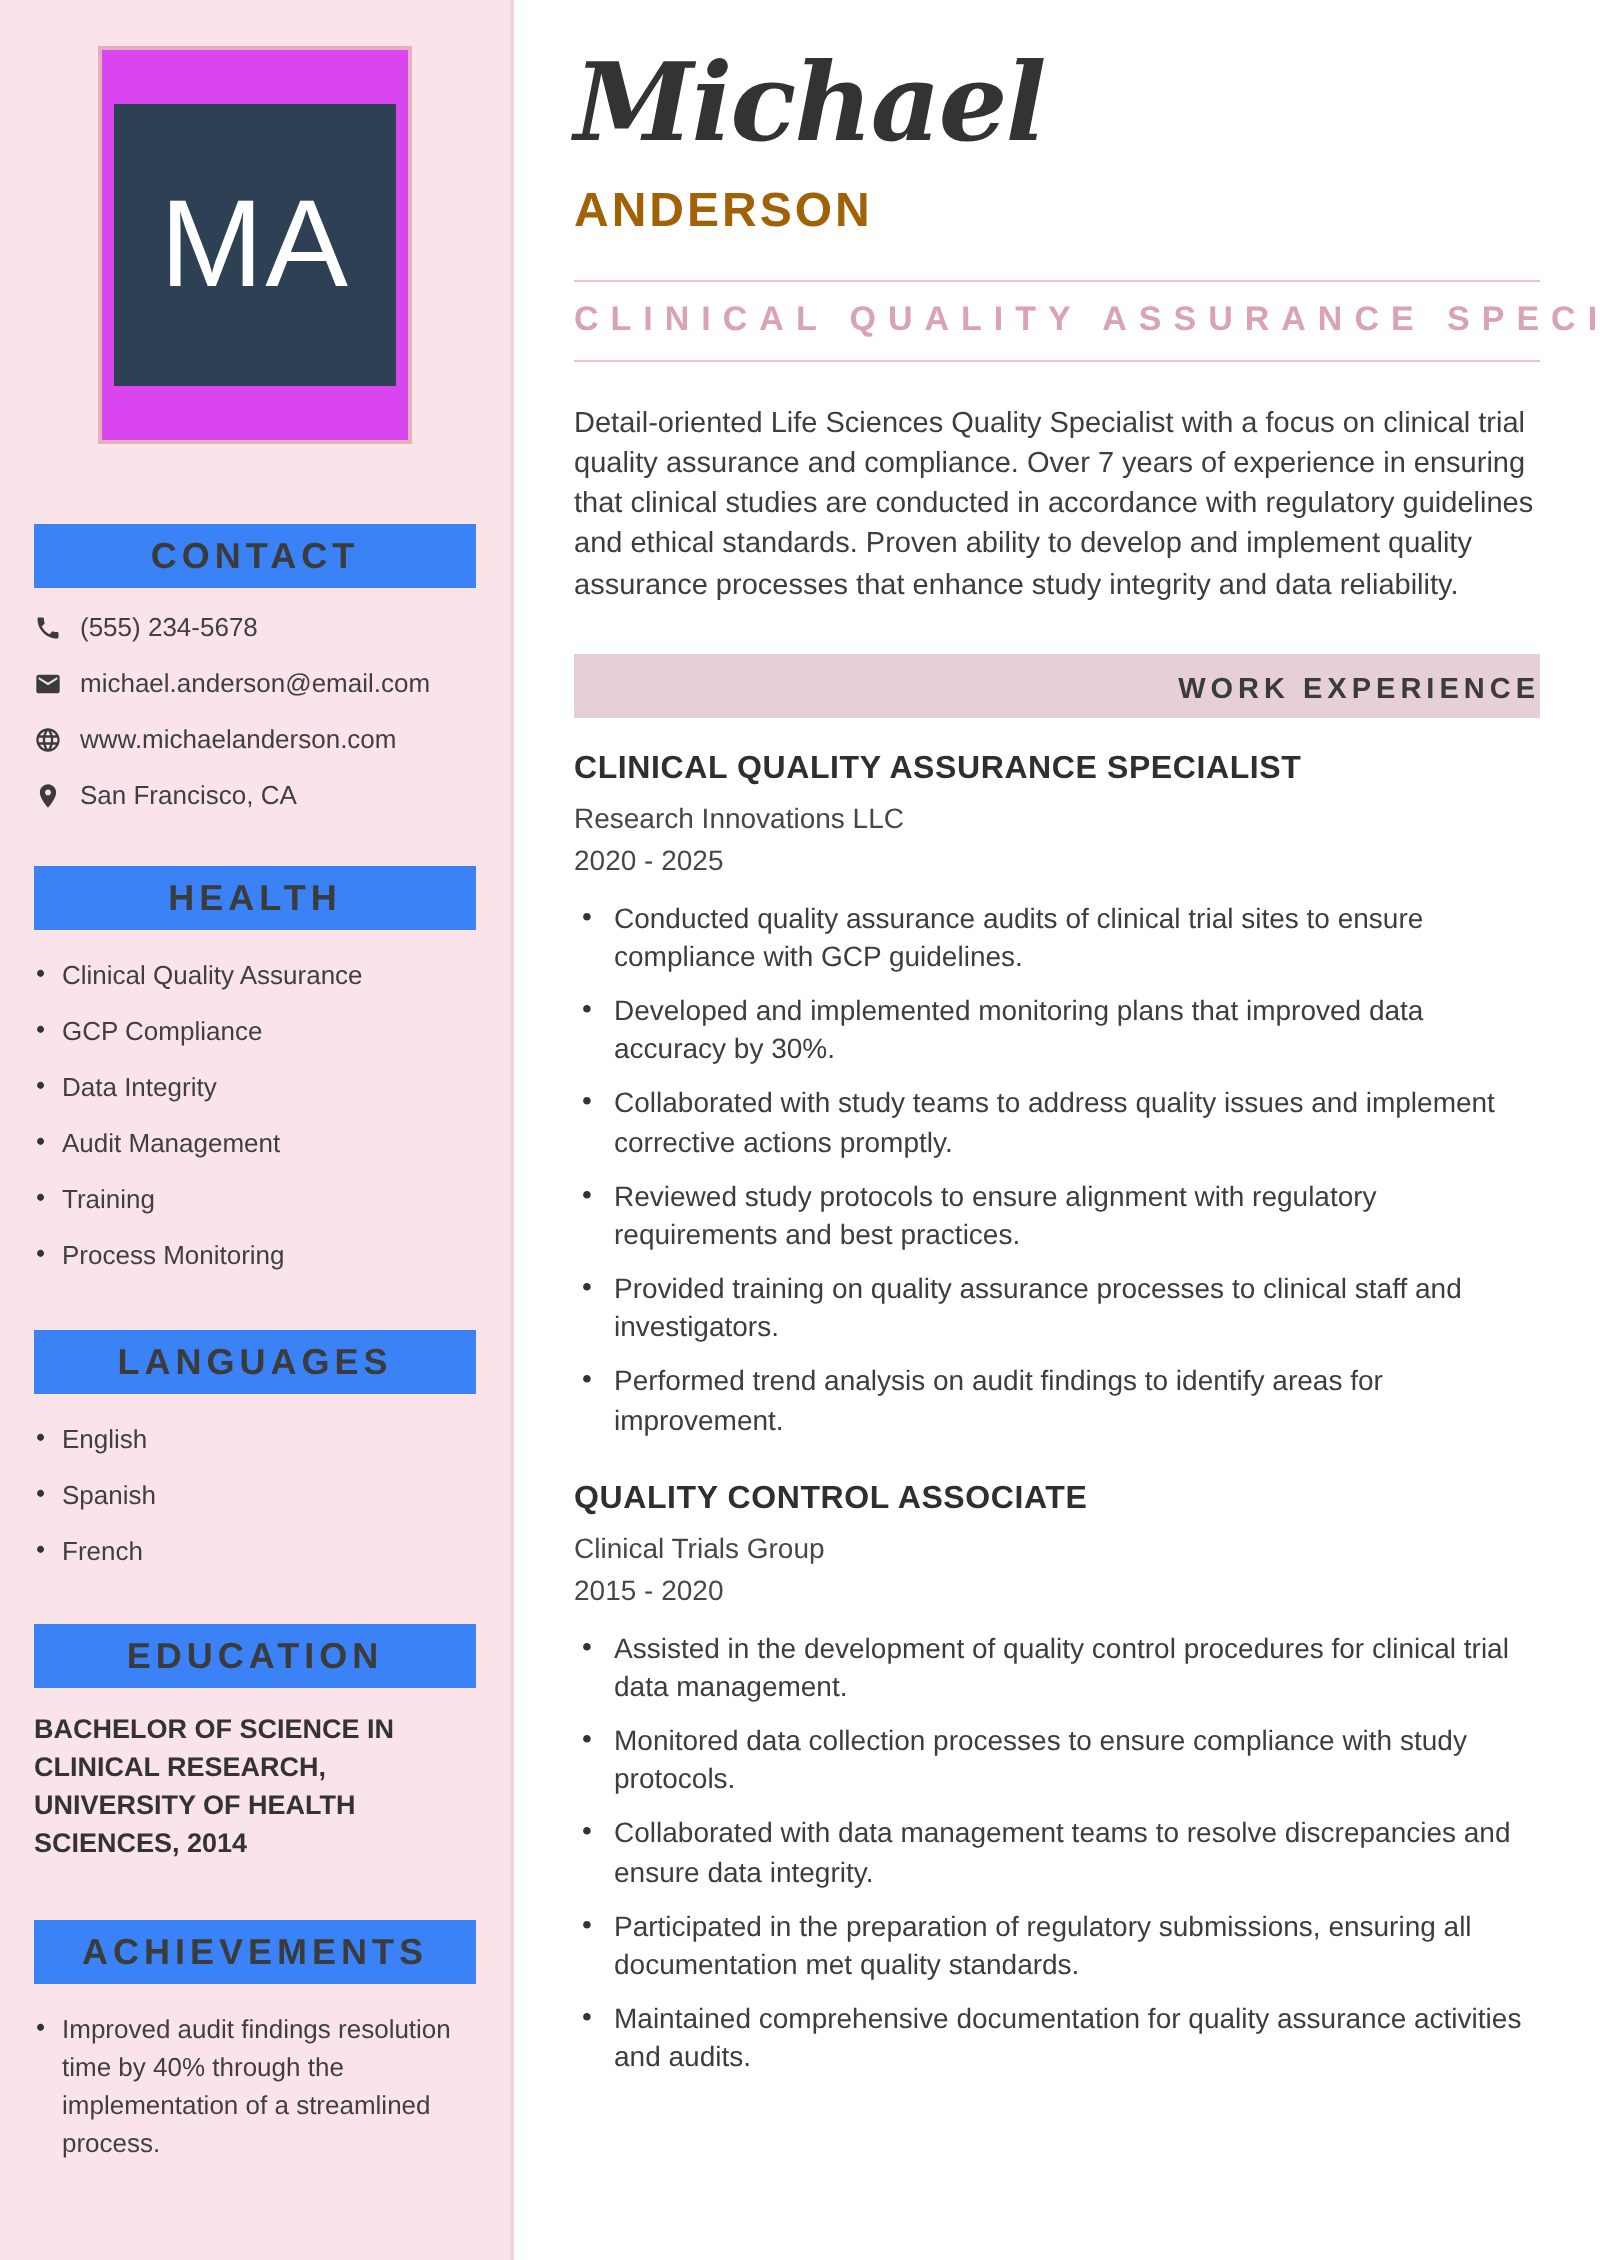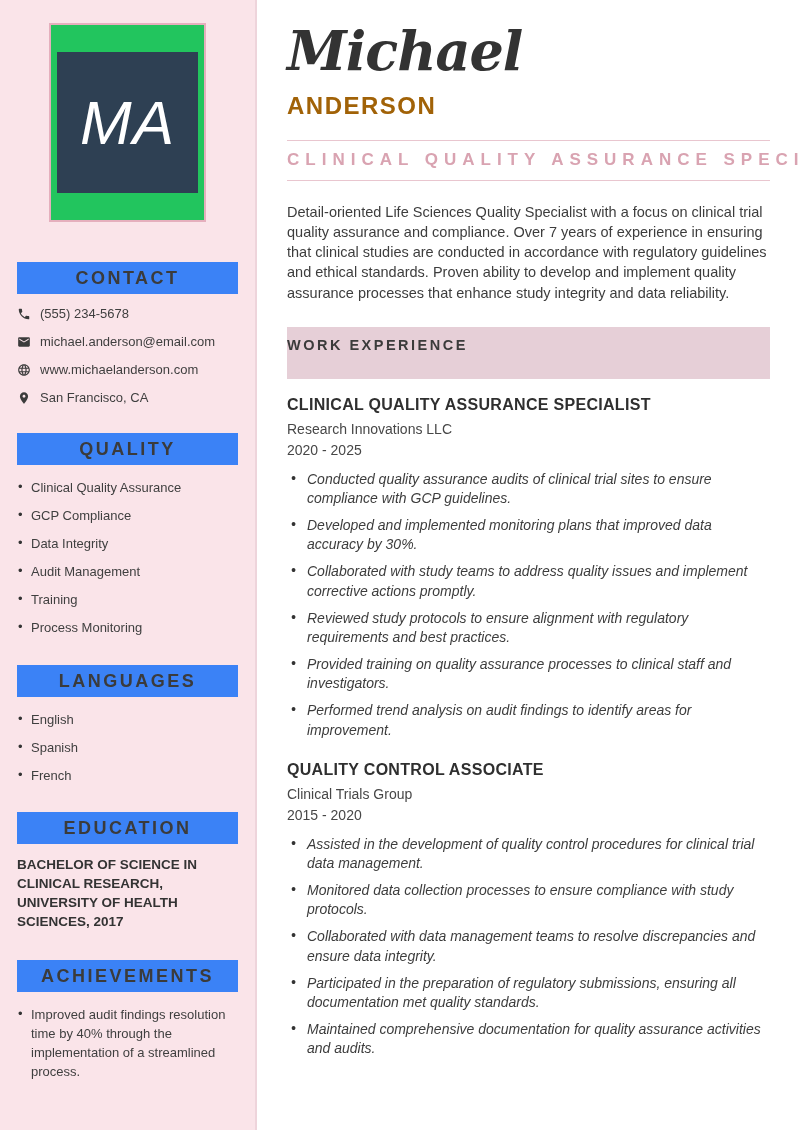--- a/index.html
+++ b/index.html
@@ -20,23 +20,23 @@
     position: absolute;
     left: 0; top: 0; bottom: 0;
     width: 257px;
     background: #fae4e9;
     border-right: 2px solid #eed4db;
     padding: 23px 17px 20px 17px;
   }
   .monogram-frame {
     width: 157px; height: 199px;
     margin: 0 auto 40px auto;
-    background: #22c55e;
+    background: #d946ef;
     border: 2px solid #e5afbd;
-    display: flex; align-items: center; justify-content: center; font-style: italic;
+    display: flex; align-items: center; justify-content: center;
   }
   .monogram-square {
     width: 141px; height: 141px;
     background: #2e4053;
     display: flex; align-items: center; justify-content: center;
   }
   .monogram-text {
     color: #ffffff;
     font-size: 62px;
     letter-spacing: 1px;
@@ -130,23 +130,23 @@
   }
   .summary {
     margin-top: 21px;
     font-size: 14.5px;
     line-height: 1.39;
     color: #3d3d3d;
   }
   .banner {
     margin-top: 24px;
     background: #e6cfd7;
-    height: 52px;
+    height: 32px;
     line-height: 36px;
-    text-align: left;
+    text-align: right;
     font-weight: bold;
     font-size: 14.5px;
     letter-spacing: 2.5px;
     color: #3b3b3b;
   }
   .job { margin-top: 17px; }
   .job + .job { margin-top: 21px; }
   .job-title {
     font-size: 16px;
     font-weight: bold;
@@ -156,21 +156,21 @@
   .job-company {
     font-size: 14px;
     color: #474747;
     margin-top: 7px;
   }
   .job-dates {
     font-size: 14px;
     color: #474747;
     margin-top: 5px;
   }
-  ul.job-bullets { list-style: none; margin-top: 12px; font-style: italic; }
+  ul.job-bullets { list-style: none; margin-top: 12px; }
   ul.job-bullets li {
     position: relative;
     padding-left: 20px;
     font-size: 14px;
     color: #3d3d3d;
     line-height: 1.37;
     margin-bottom: 8px;
   }
   ul.job-bullets li::before {
     content: "•";
@@ -226,21 +226,21 @@
         <span class="cicon">
           <svg viewBox="0 0 24 24">
               <path d="M12 2C8.13 2 5 5.13 5 9c0 5.25 7 13 7 13s7-7.75 7-13c0-3.87-3.13-7-7-7zm0 9.5c-1.38 0-2.5-1.12-2.5-2.5s1.12-2.5 2.5-2.5 2.5 1.12 2.5 2.5-1.12 2.5-2.5 2.5z"></path>
             </svg>
         </span>
         <span>San Francisco, CA</span>
       </div>
     </section>
 
     <section class="side-section">
-      <div class="side-band">QUALITY</div>
+      <div class="side-band">HEALTH</div>
       <ul class="side-list">
         <li>Clinical Quality Assurance</li>
         <li>GCP Compliance</li>
         <li>Data Integrity</li>
         <li>Audit Management</li>
         <li>Training</li>
         <li>Process Monitoring</li>
       </ul>
     </section>
 
@@ -248,21 +248,21 @@
       <div class="side-band">LANGUAGES</div>
       <ul class="side-list">
         <li>English</li>
         <li>Spanish</li>
         <li>French</li>
       </ul>
     </section>
 
     <section class="side-section">
       <div class="side-band">EDUCATION</div>
-      <div class="edu-text">BACHELOR OF SCIENCE IN CLINICAL RESEARCH, UNIVERSITY OF HEALTH SCIENCES, 2017</div>
+      <div class="edu-text">BACHELOR OF SCIENCE IN CLINICAL RESEARCH, UNIVERSITY OF HEALTH SCIENCES, 2014</div>
     </section>
 
     <section class="side-section">
       <div class="side-band">ACHIEVEMENTS</div>
       <ul class="side-list wrap">
         <li>Improved audit findings resolution time by 40% through the implementation of a streamlined process.</li>
 
       </ul>
     </section>
 

